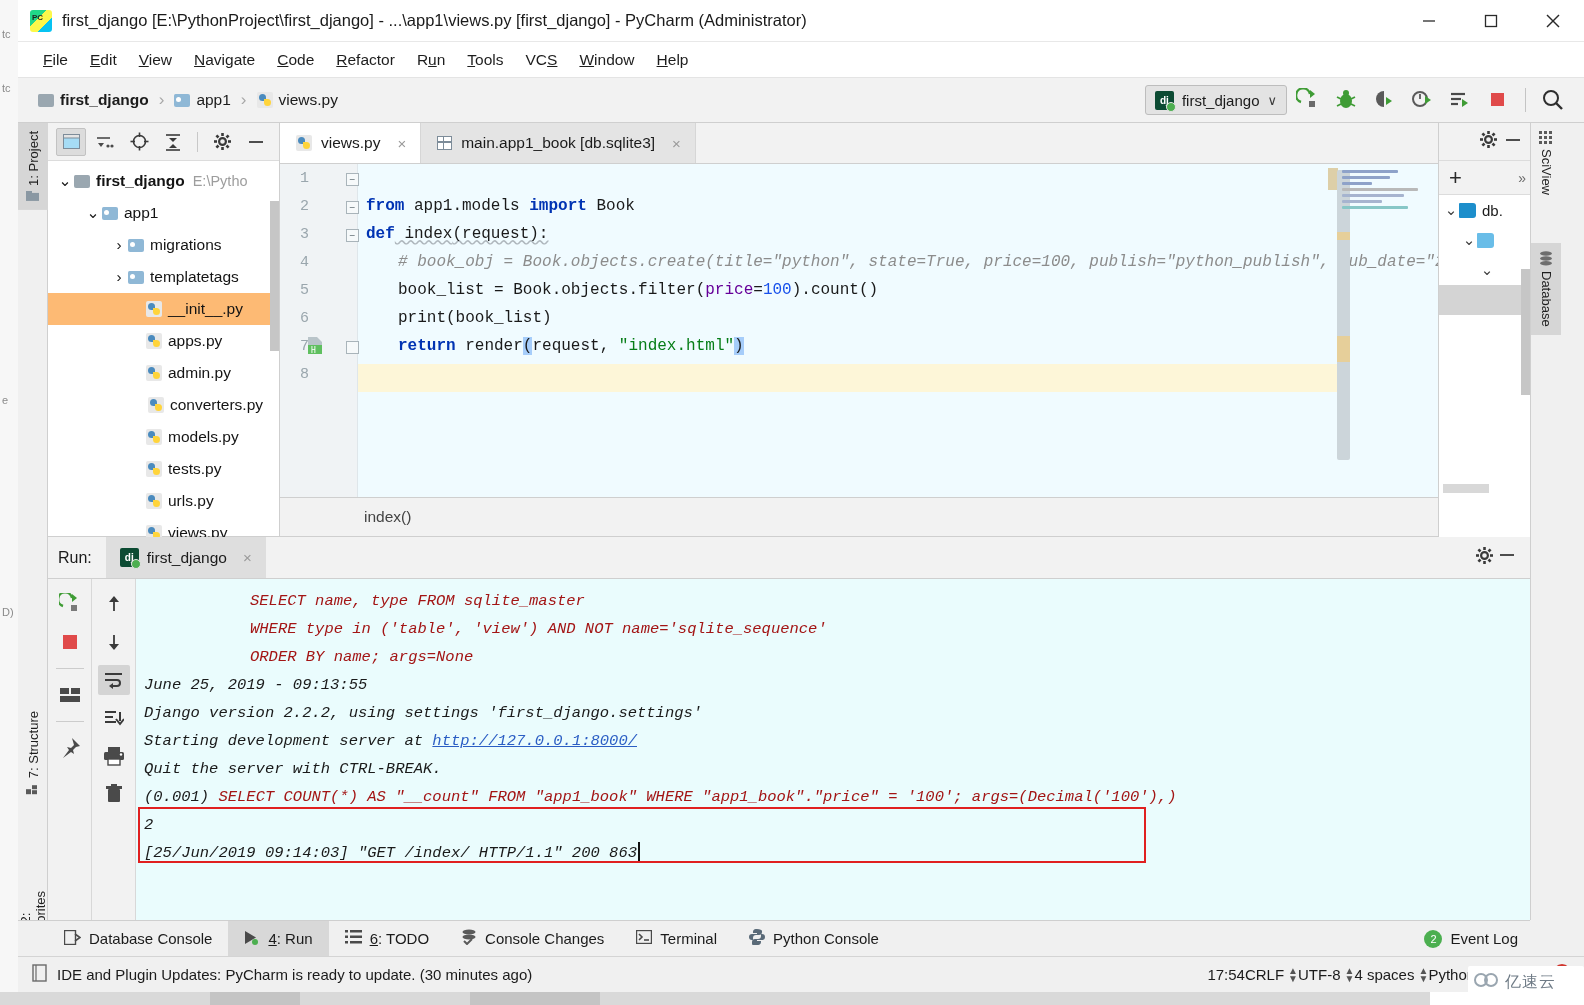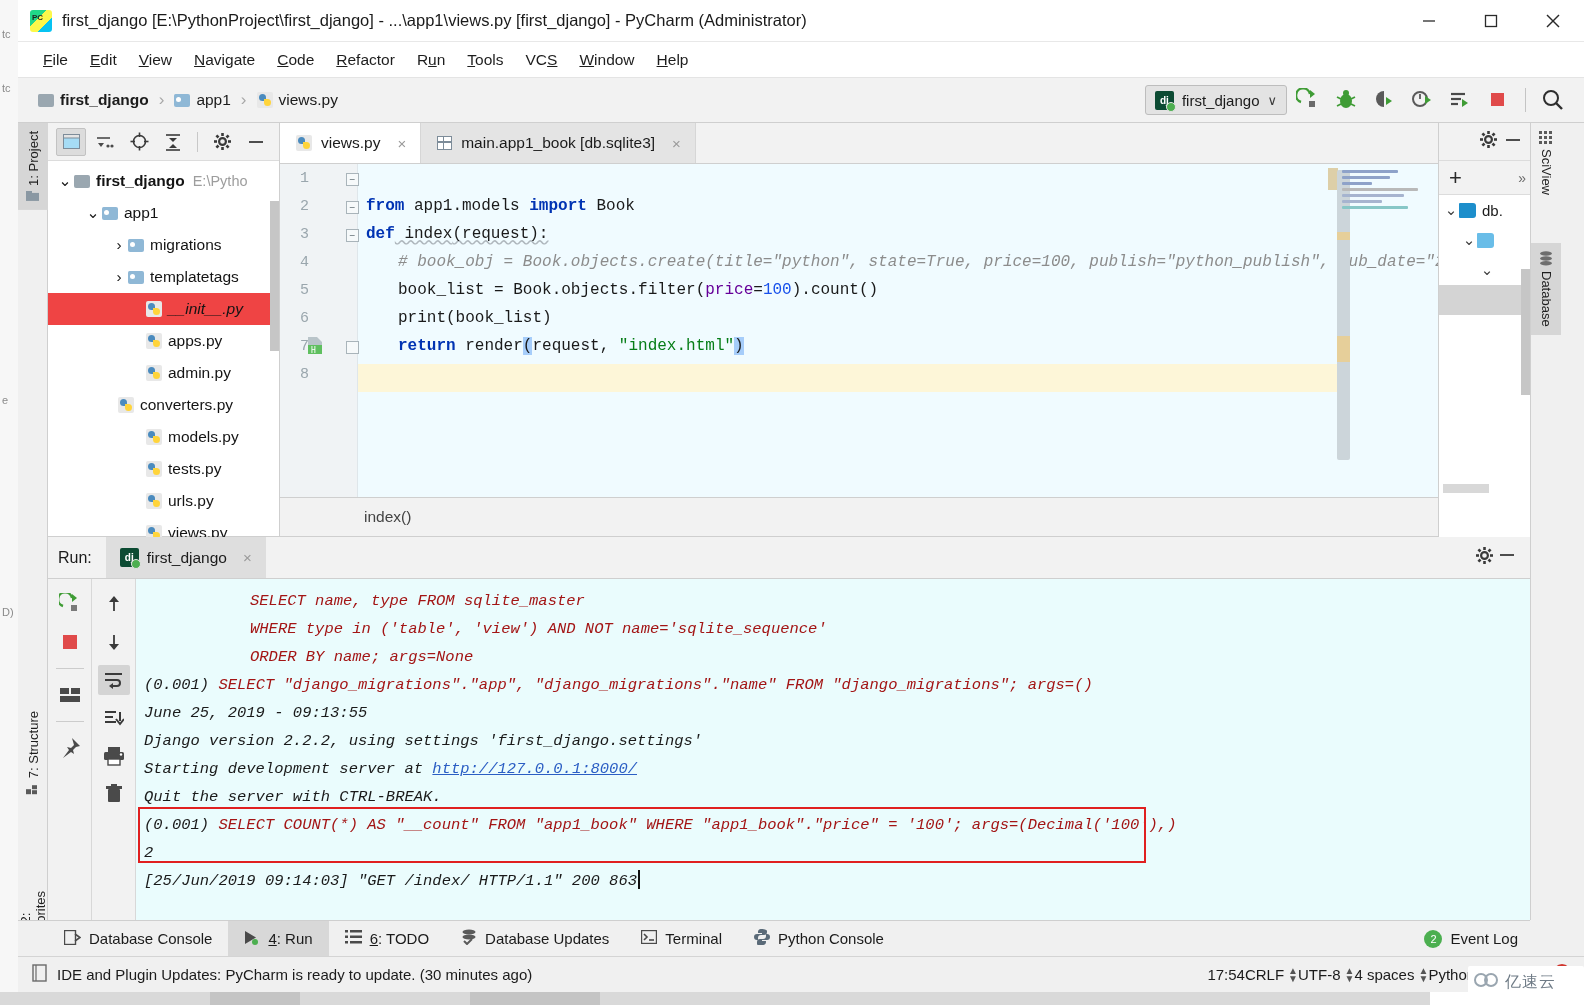--- a/index.html
+++ b/index.html
@@ -123,21 +123,21 @@
     gap: 4px; padding-left: 8px; border-bottom: 1px solid #dcdcdc;
   }
   .pt-btn { width: 30px; height: 28px; display: flex; align-items: center; justify-content: center; }
   .pt-btn.sel { background: #dcdcdc; border: 1px solid #c2c2c2; border-radius: 2px; }
   .pt-sep { width: 1px; height: 20px; background: #c8c8c8; margin: 0 5px; }
   .tree { padding-top: 4px; position: relative; overflow: hidden; height: 376px; }
   .tree-row {
     height: 32px; display: flex; align-items: center; font-size: 15.5px;
     color: #141414; white-space: nowrap; padding-right: 4px;
   }
-  .tree-row.selected { background: #ef4444; font-style: italic; }
+  .tree-row.selected { background: #fdba74; }
   .chev { width: 18px; display: flex; align-items: center; justify-content: center; flex: 0 0 auto; }
   .tree-label { margin-left: 6px; }
   .tree-label.bold { font-weight: bold; }
   .tree-path { margin-left: 8px; color: #9d9d9d; font-size: 14.5px; }
   .tree-scroll {
     position: absolute; right: 0; top: 40px; width: 9px; height: 150px; background: #c6c6c6;
   }
 
   
   .editor-wrap {
@@ -602,21 +602,21 @@
         <span class="tree-label">__init__.py</span>
       </div>
       <div class="tree-row" style="padding-left:98px">
         <span class="ico-py"></span>
         <span class="tree-label">apps.py</span>
       </div>
       <div class="tree-row" style="padding-left:98px">
         <span class="ico-py"></span>
         <span class="tree-label">admin.py</span>
       </div>
-      <div class="tree-row" style="padding-left:70px">
+      <div class="tree-row" style="padding-left:100px">
         <span class="ico-py"></span>
         <span class="tree-label">converters.py</span>
       </div>
       <div class="tree-row" style="padding-left:98px">
         <span class="ico-py"></span>
         <span class="tree-label">models.py</span>
       </div>
       <div class="tree-row" style="padding-left:98px">
         <span class="ico-py"></span>
         <span class="tree-label">tests.py</span>
@@ -905,23 +905,20 @@
         <div class="cl" style="padding-left:106px">
           <span class="sql">SELECT name, type FROM sqlite_master</span>
         </div>
         <div class="cl" style="padding-left:106px">
           <span class="sql">WHERE type in ('table', 'view') AND NOT name='sqlite_sequence'</span>
         </div>
         <div class="cl" style="padding-left:106px">
           <span class="sql">ORDER BY name; args=None</span>
         </div>
         <div class="cl">
-          <span class="out" style="white-space:pre">(0.001) </span><span class="sql">SELECT "django_migrations"."app", "django_migrations"."name" FROM "django_migrations"; args=()</span>
-        </div>
-        <div class="cl">
           <span class="out">June 25, 2019 - 09:13:55</span>
         </div>
         <div class="cl">
           <span class="out">Django version 2.2.2, using settings 'first_django.settings'</span>
         </div>
         <div class="cl">
           <span class="out" style="white-space:pre">Starting development server at </span><span class="lnk">http://127.0.0.1:8000/</span>
         </div>
         <div class="cl">
           <span class="out">Quit the server with CTRL-BREAK.</span>
@@ -976,21 +973,21 @@
       <span><u>6</u>: TODO</span>
     </div>
     <div class="bt-item">
       <span>
         <svg width="16" height="16" viewBox="0 0 16 16">
             <ellipse cx="8" cy="3" rx="6.5" ry="2.4" fill="#5a5a5a"></ellipse>
             <ellipse cx="8" cy="8" rx="6.5" ry="2.4" fill="#5a5a5a"></ellipse>
             <path d="M3 12 l3 3 l5 -5" fill="none" stroke="#5a5a5a" stroke-width="2"></path>
           </svg>
       </span>
-      <span>Database Updates</span>
+      <span>Console Changes</span>
     </div>
     <div class="bt-item">
       <span>
         <svg width="16" height="14" viewBox="0 0 16 14">
             <rect x="0.5" y="0.5" width="15" height="13" fill="none" stroke="#4a4a4a" stroke-width="1.4"></rect>
             <path d="M3 4 l3 3 l-3 3" fill="none" stroke="#4a4a4a" stroke-width="1.6"></path>
             <line x1="8" y1="10" x2="13" y2="10" stroke="#4a4a4a" stroke-width="1.6"></line>
           </svg>
       </span>
       <span>Terminal</span>

